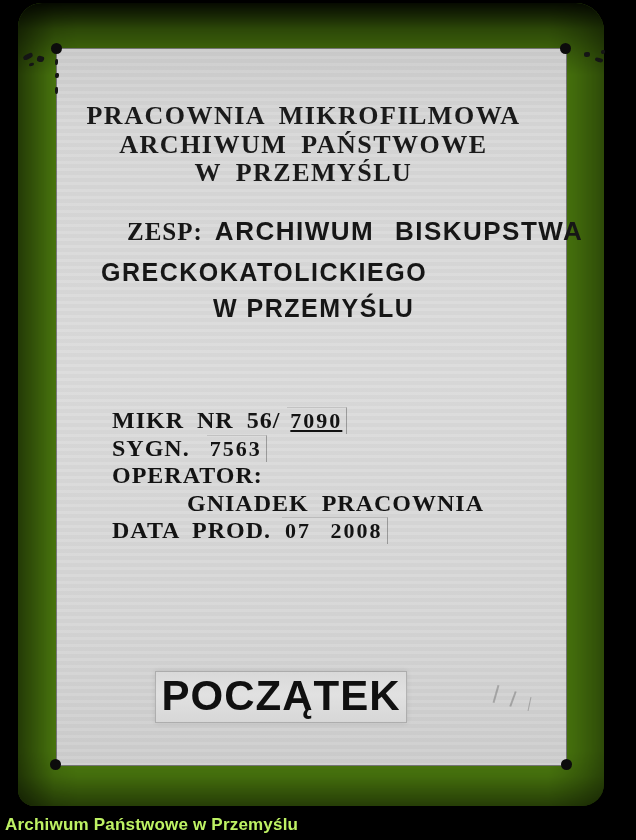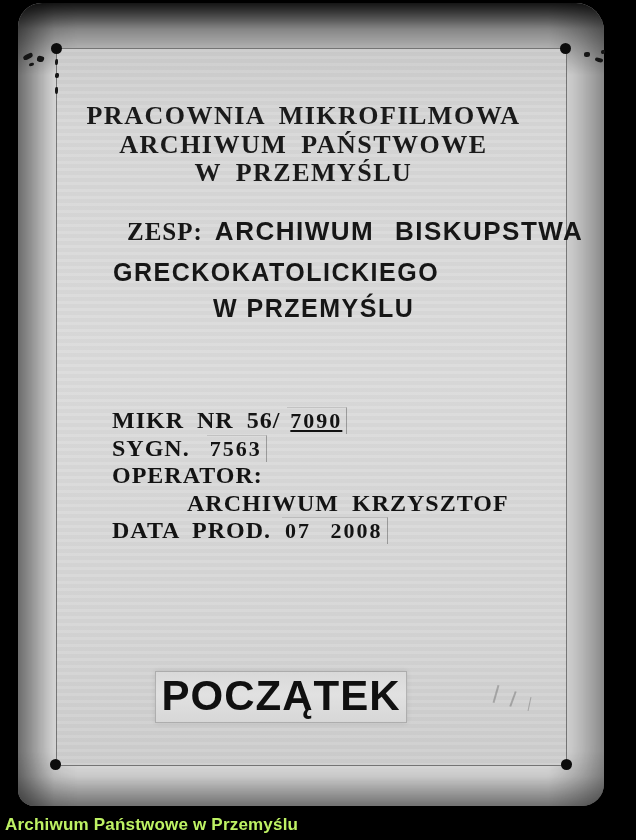--- a/index.html
+++ b/index.html
@@ -12,21 +12,21 @@
     overflow: hidden;
     font-family: "Liberation Serif", serif;
   }
   .stage { position: absolute; inset: 0; background: #000; }
 
   
   .photo {
     position: absolute;
     left: 18px; top: 3px;
     width: 586px; height: 803px;
-    background: #e5e5e5;
+    background: #4d7c0f;
     border-radius: 24px 28px 22px 16px;
     box-shadow: inset 0 0 48px rgba(0,0,0,.48);
   }
   .photo::before {
     content: "";
     position: absolute; inset: 0;
     border-radius: inherit;
     background:
       linear-gradient(180deg, rgba(0,0,0,.88) 0px, rgba(0,0,0,.38) 26px, rgba(0,0,0,0) 72px),
       linear-gradient(90deg, rgba(0,0,0,.38) 0px, rgba(0,0,0,.05) 36px, rgba(0,0,0,0) 60px, rgba(0,0,0,0) 530px, rgba(0,0,0,.22) 586px),
@@ -87,21 +87,21 @@
     font-size: 25px;
     letter-spacing: 1px;
   }
   .sans-name {
     font-family: "Liberation Sans", sans-serif;
     font-size: 25px;
     letter-spacing: 1.5px;
   }
   .fond .l1 { padding-left: 70px; }
   .fond .l1 .sans-name { margin-left: 12px; word-spacing: 12px; font-size: 26px; }
-  .fond .l2 { padding-left: 56px; }
+  .fond .l2 { padding-left: 44px; }
   .fond .l3 { padding-left: 156px; }
 
   
   .fields {
     position: absolute;
     top: 358px; left: 55px;
     font-weight: bold;
     font-size: 24px;
     line-height: 27.5px;
     letter-spacing: 1px;
@@ -198,21 +198,21 @@
       </div>
 
       <div class="fields">
         <div>
           <span>MIKR NR 56/</span><span class="val val-mikr">7090</span>
         </div>
         <div>
           <span>SYGN.</span><span class="val val-sygn">7563</span>
         </div>
         <div>OPERATOR:</div>
-        <div class="operator-name">ARCHIWUM KRZYSZTOF</div>
+        <div class="operator-name">GNIADEK PRACOWNIA</div>
         <div>
           <span>DATA PROD.</span><span class="val val-data">07 2008</span>
         </div>
       </div>
 
       <div class="start-strip">
         <span>POCZĄTEK</span>
       </div>
 
     </div>

